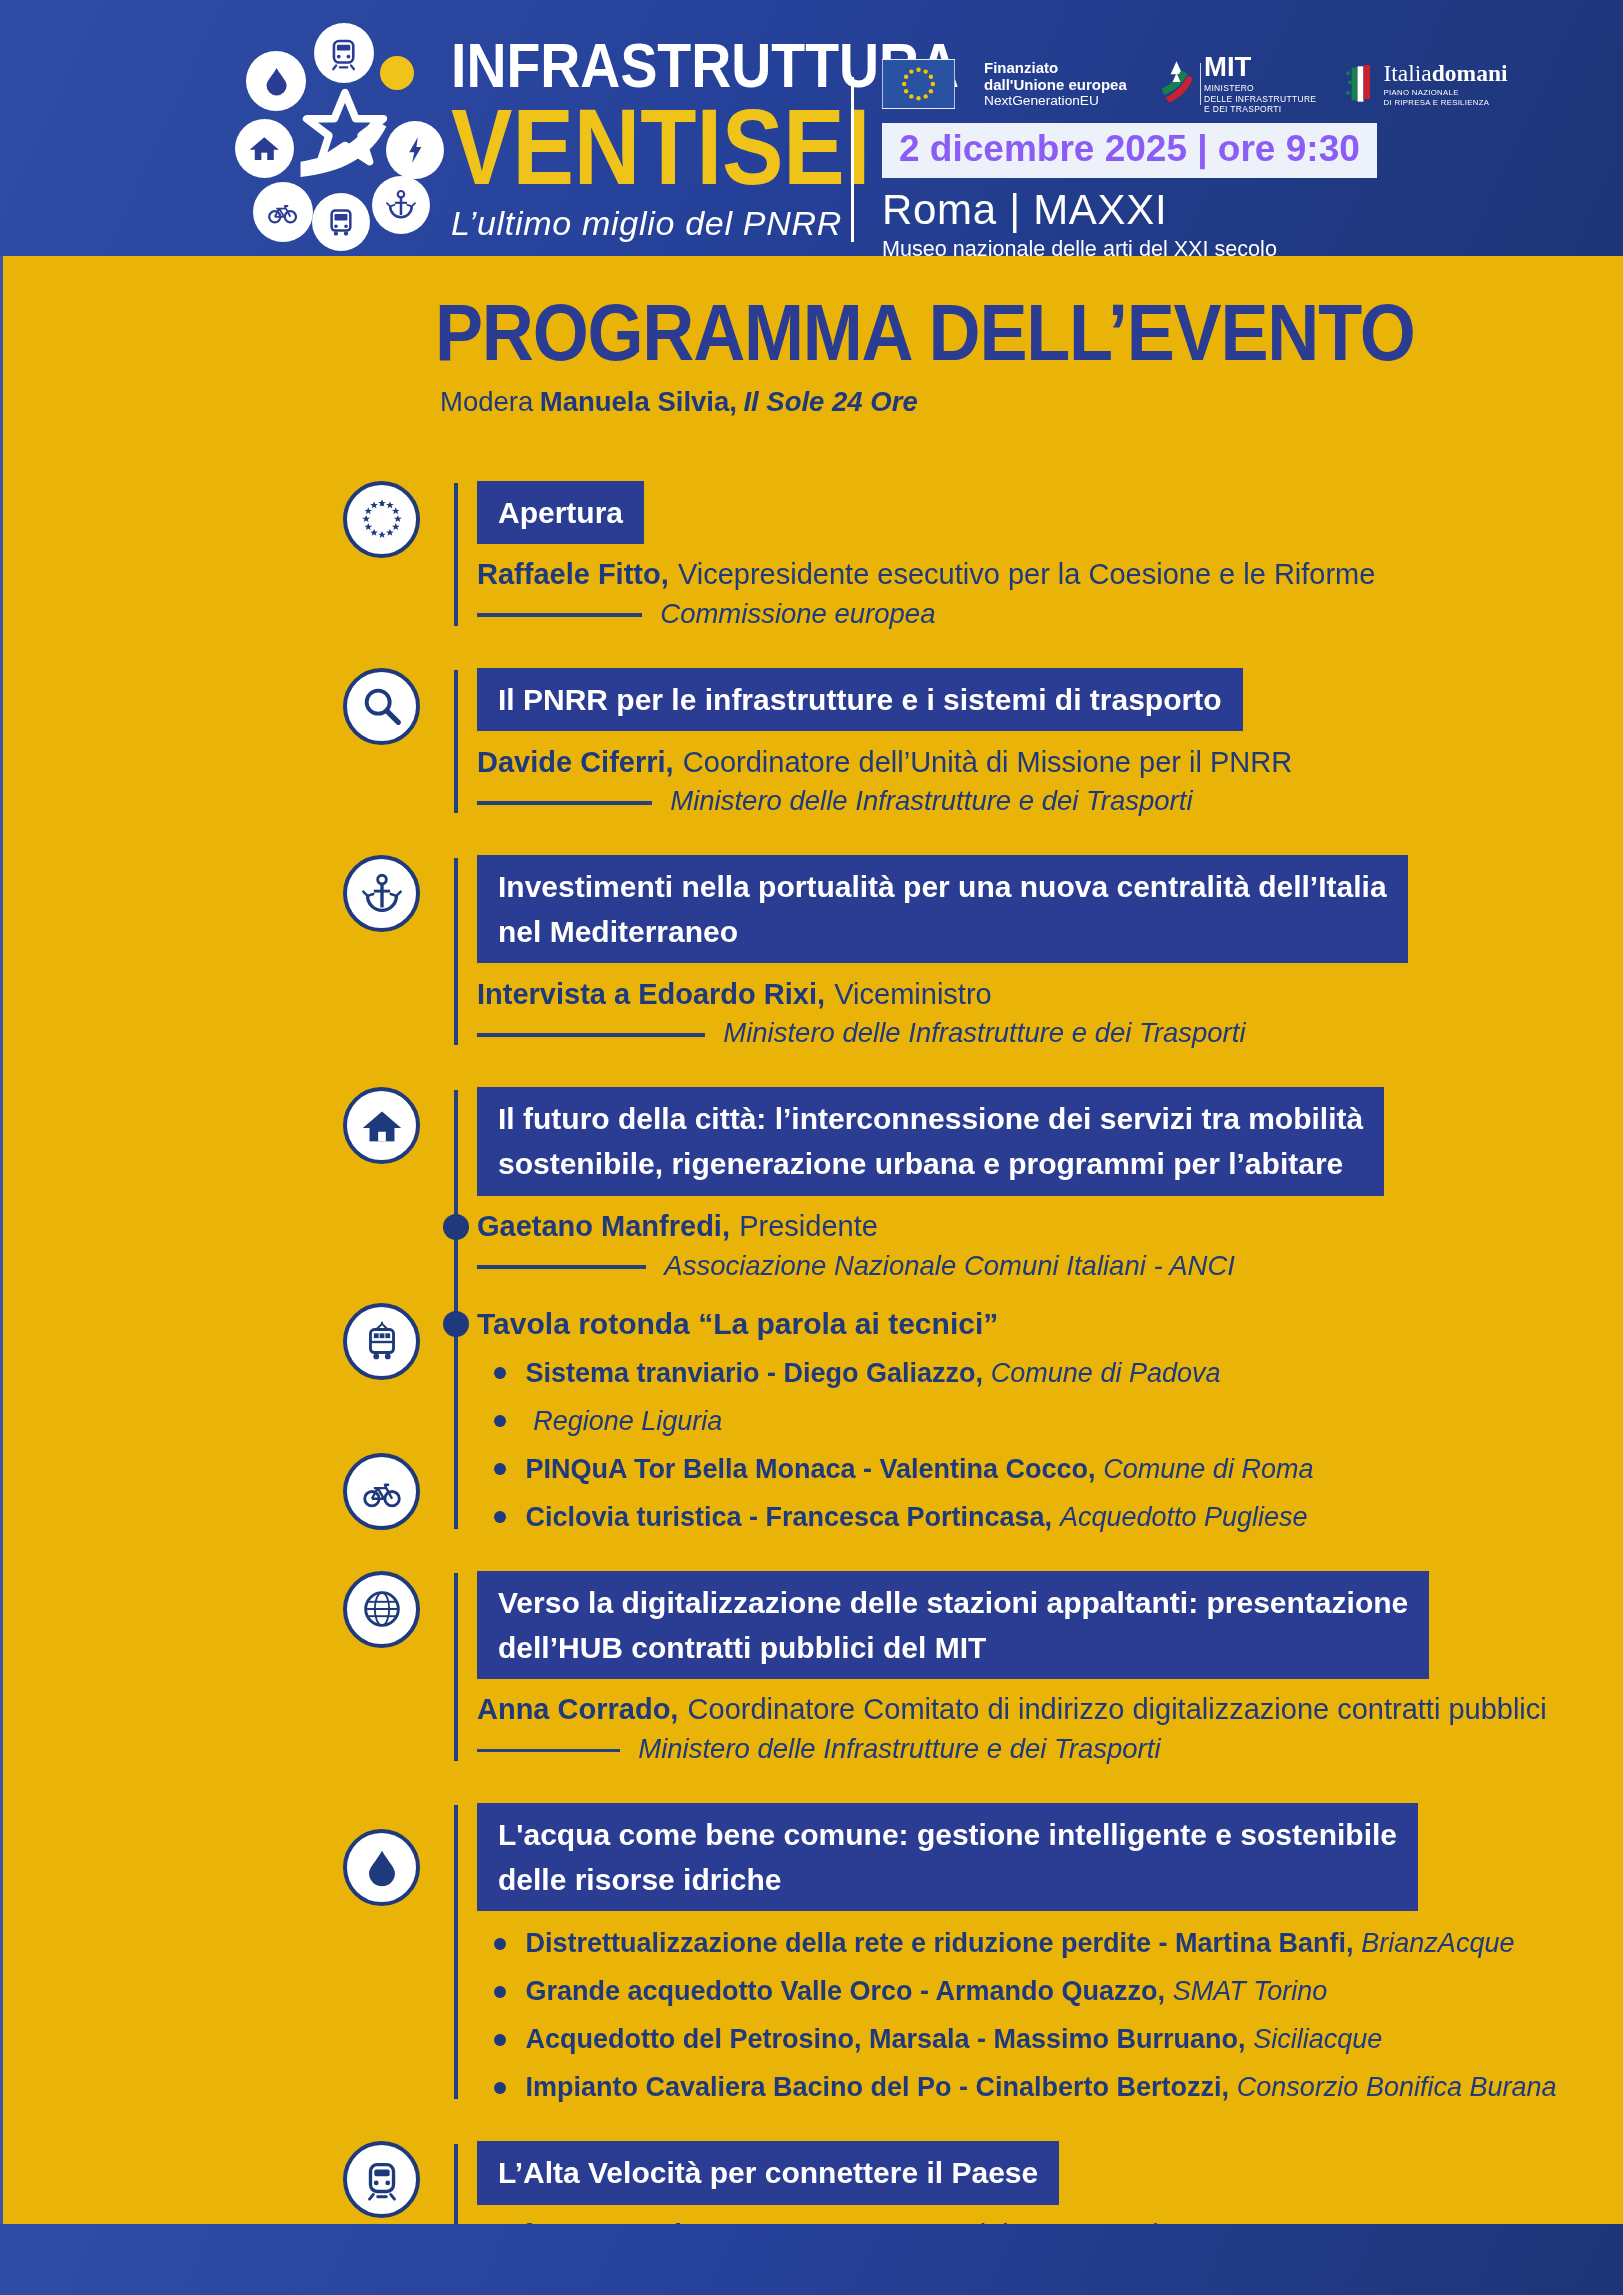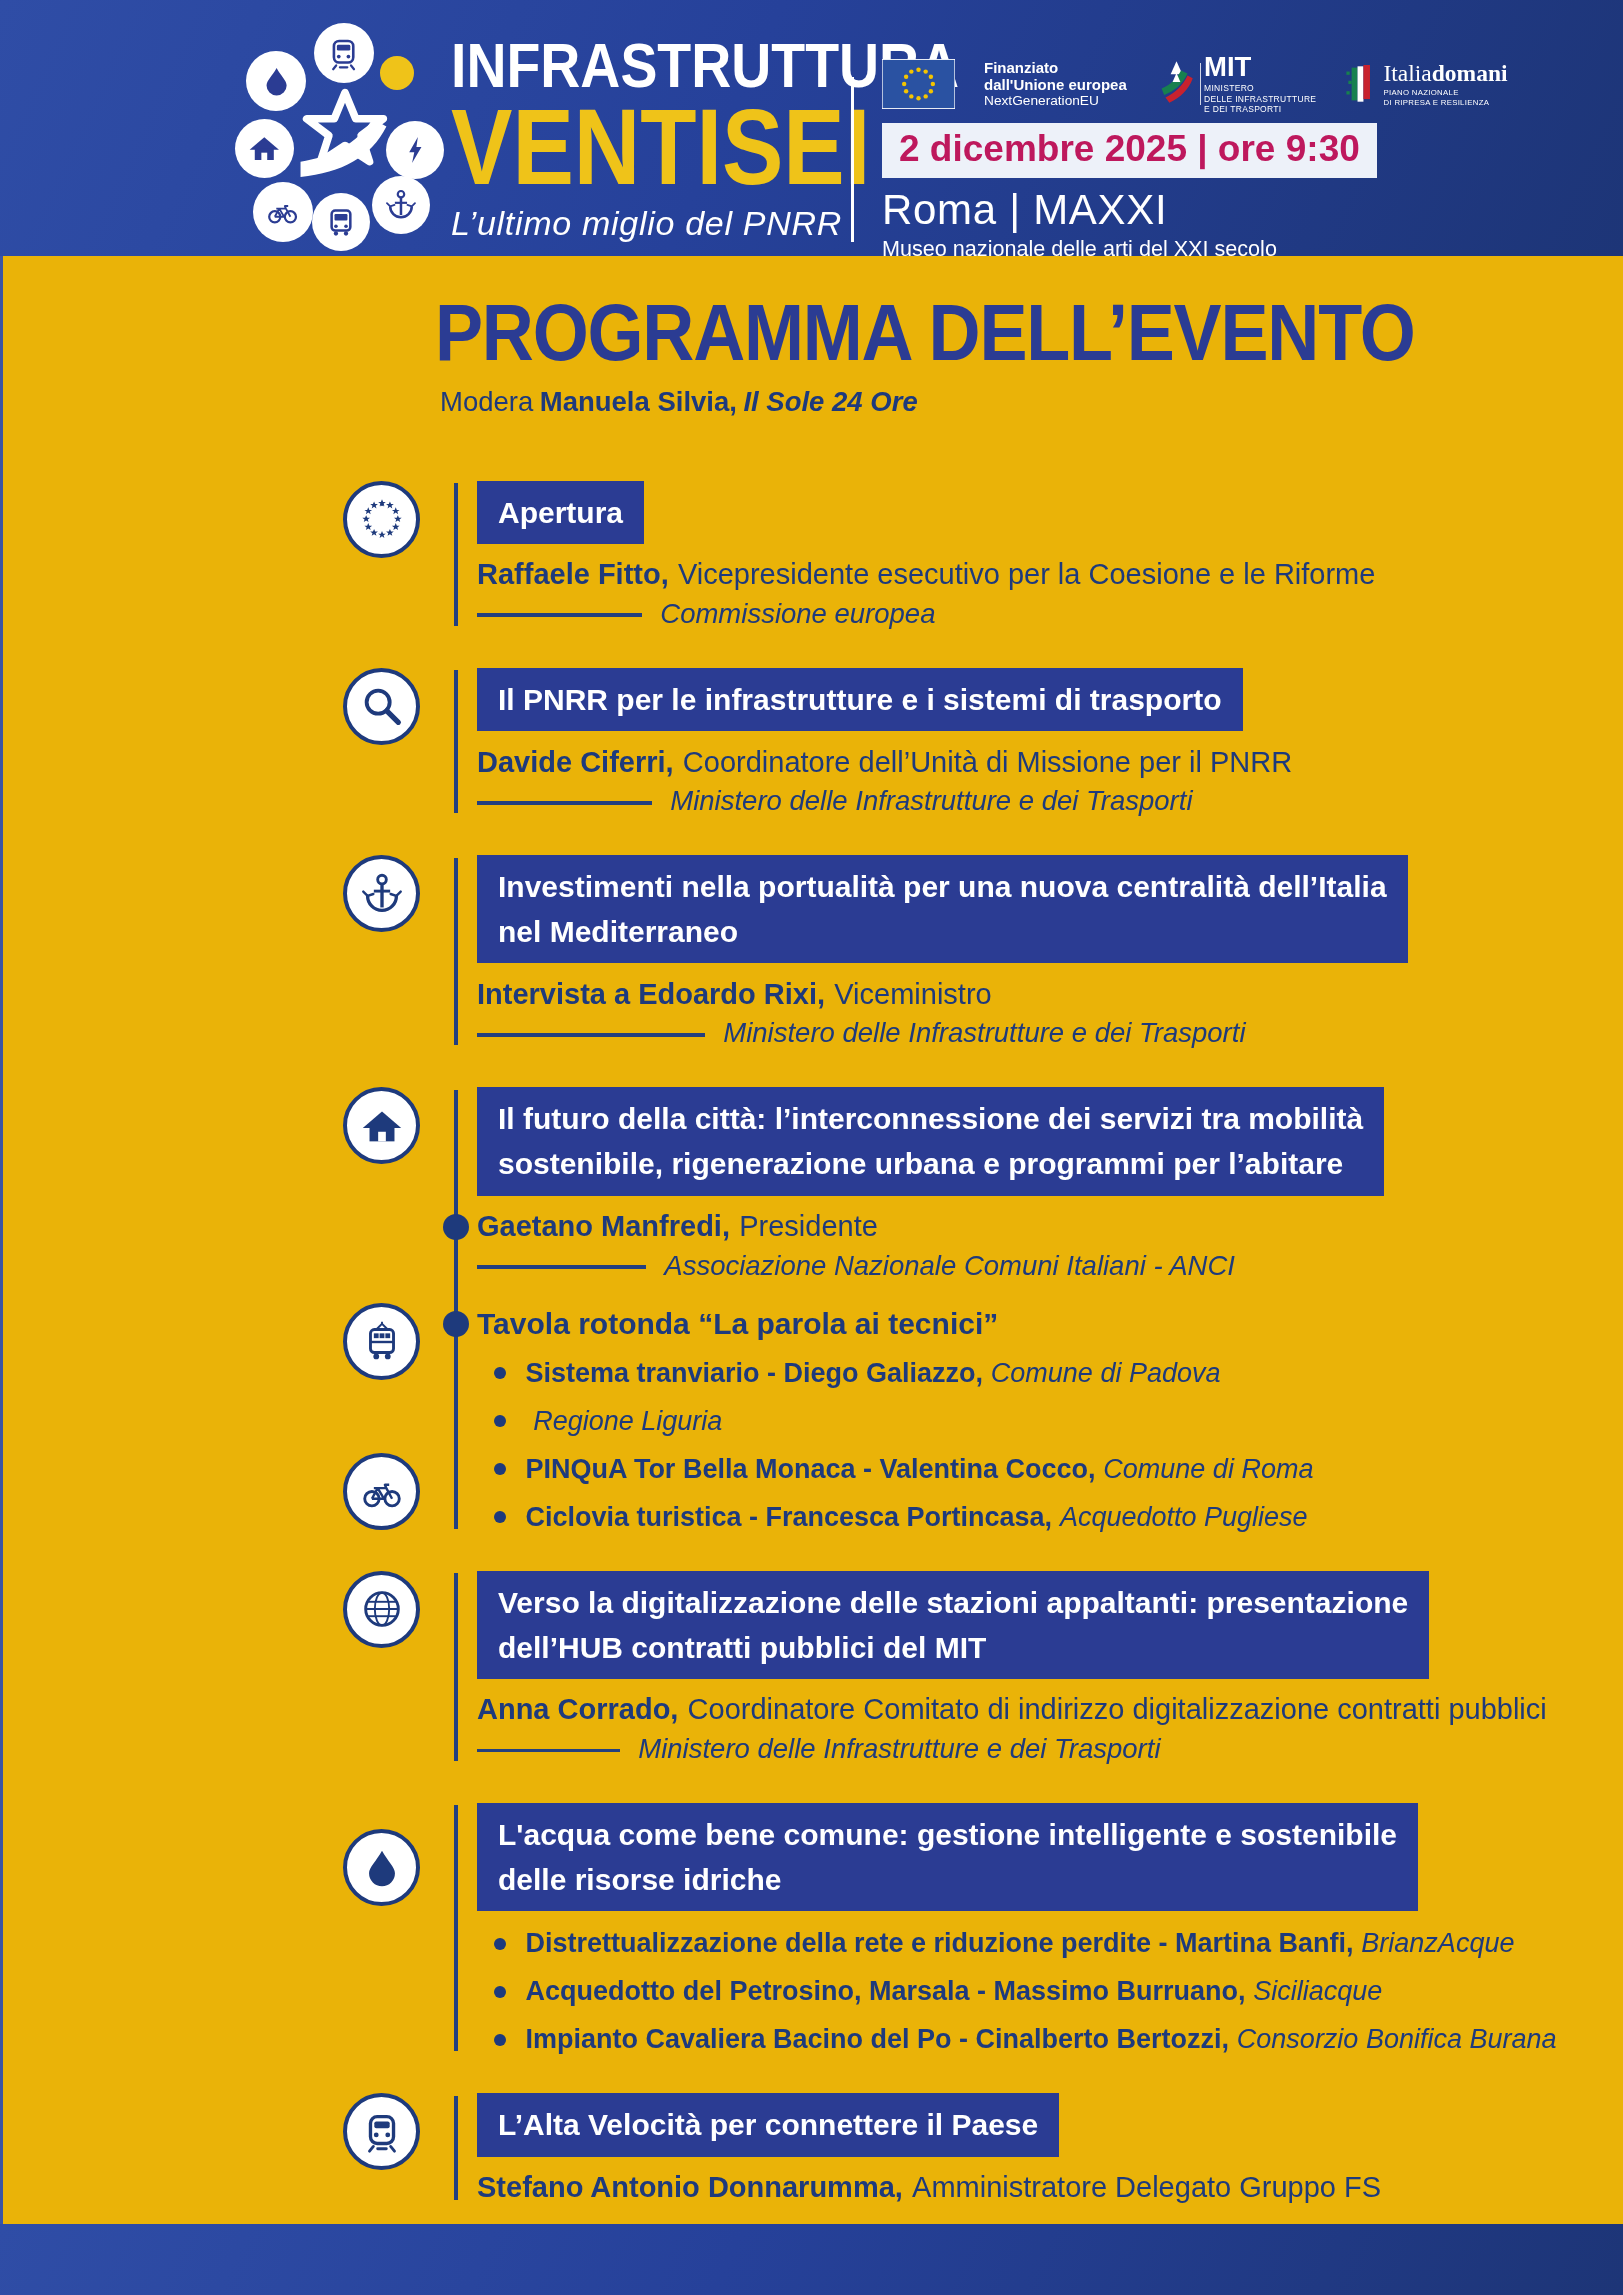--- a/index.html
+++ b/index.html
@@ -41,21 +41,21 @@
   .mit-emblem { width: 41px; height: 48px; }
   .mit-div { width: 1.3px; height: 42px; background: rgba(255,255,255,0.8); }
   .mit-text .abbr { color: #fff; font-weight: 700; font-size: 27.5px; line-height: 1; }
   .mit-text .tiny { color: #fff; font-size: 8.5px; line-height: 1.25; margin-top: 2.6px; letter-spacing: 0.3px; }
   .itd-block { display: flex; align-items: center; gap: 9.2px; }
   .itd-flag { width: 29px; height: 38px; }
   .itd-name { color: #fff; font-family: "Liberation Serif", serif; font-size: 23.5px; }
   .itd-name b { font-weight: 700; }
   .itd-tiny { color: #fff; font-size: 7.8px; letter-spacing: 0.3px; line-height: 1.3; margin-top: 1.3px; }
 
-  .date-badge { display: inline-block; margin-top: 13px; background: #edf1f9; color: #be185d; font-weight: 700; font-size: 37px; padding: 5.2px 17px 7.8px 17px; }
+  .date-badge { display: inline-block; margin-top: 13px; background: #edf1f9; color: #8b5cf6; font-weight: 700; font-size: 37px; padding: 5.2px 17px 7.8px 17px; }
   .loc { color: #fff; font-size: 42px; font-weight: 400; margin-top: 7.8px; letter-spacing: 0.7px; }
   .venue { color: #fff; font-size: 21.6px; font-weight: 400; margin-top: 2.6px; }
 
   
   .main { position: absolute; top: 256px; bottom: 71px; left: 0; right: 0; background: #eab308; border-left: 3.3px solid #3b55a5; overflow: hidden; }
   .prog-title { margin: 31px 0 0 432px; font-size: 80px; font-weight: 800; color: #2b3c93; letter-spacing: -1.3px; transform: scaleX(0.9); transform-origin: left; white-space: nowrap; }
   .modera { margin: 6.5px 0 0 437px; font-size: 27.5px; color: #1e3a7c; }
   .modera .mn { font-weight: 700; margin-left: 6.5px; }
   .modera .mo { font-weight: 700; font-style: italic; margin-left: 6.5px; }
 
@@ -420,20 +420,25 @@
           <span class="bl">delle risorse idriche</span>
         </div>
         <div class="items">
           <div class="item">
             <span class="dot"></span>
             <span class="ib">Distrettualizzazione della rete e riduzione perdite - Martina Banfi,</span>
               <span class="iorg">BrianzAcque</span>
           </div>
           <div class="item">
             <span class="dot"></span>
+            <span class="ib">Grande acquedotto Valle Orco - Armando Quazzo,</span>
+              <span class="iorg">SMAT Torino</span>
+          </div>
+          <div class="item">
+            <span class="dot"></span>
             <span class="ib">Acquedotto del Petrosino, Marsala - Massimo Burruano,</span>
               <span class="iorg">Siciliacque</span>
           </div>
           <div class="item">
             <span class="dot"></span>
             <span class="ib">Impianto Cavaliera Bacino del Po - Cinalberto Bertozzi,</span>
               <span class="iorg">Consorzio Bonifica Burana</span>
           </div>
         </div>
       </div>

